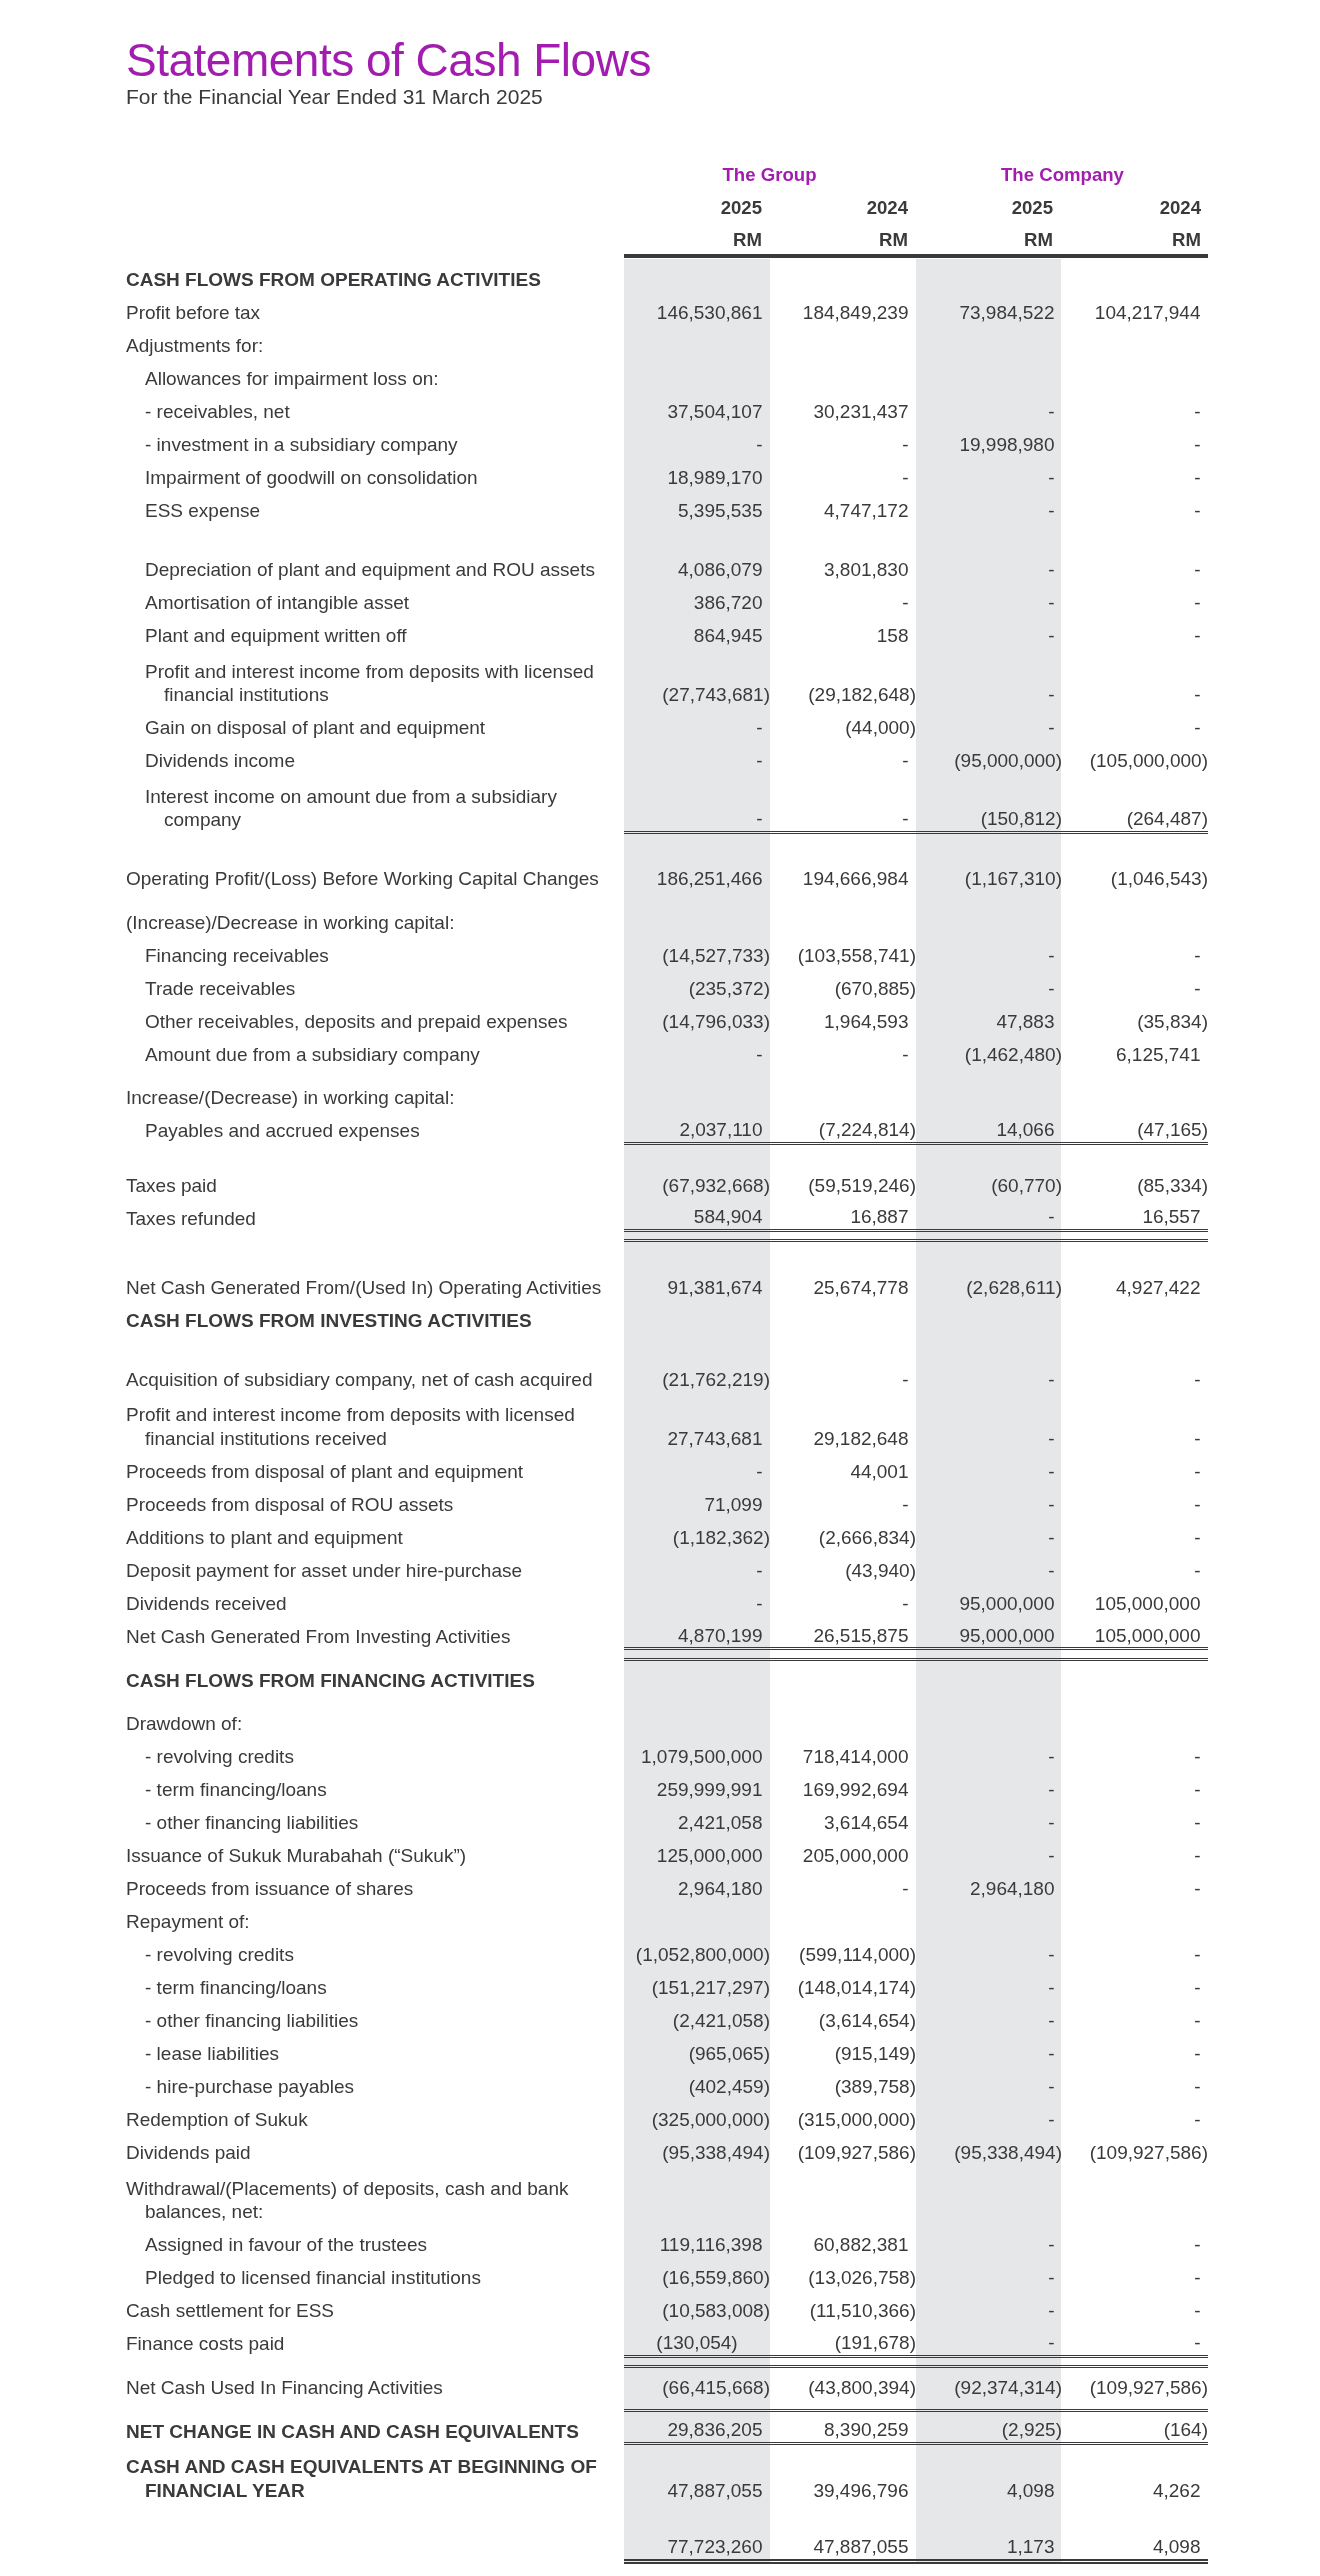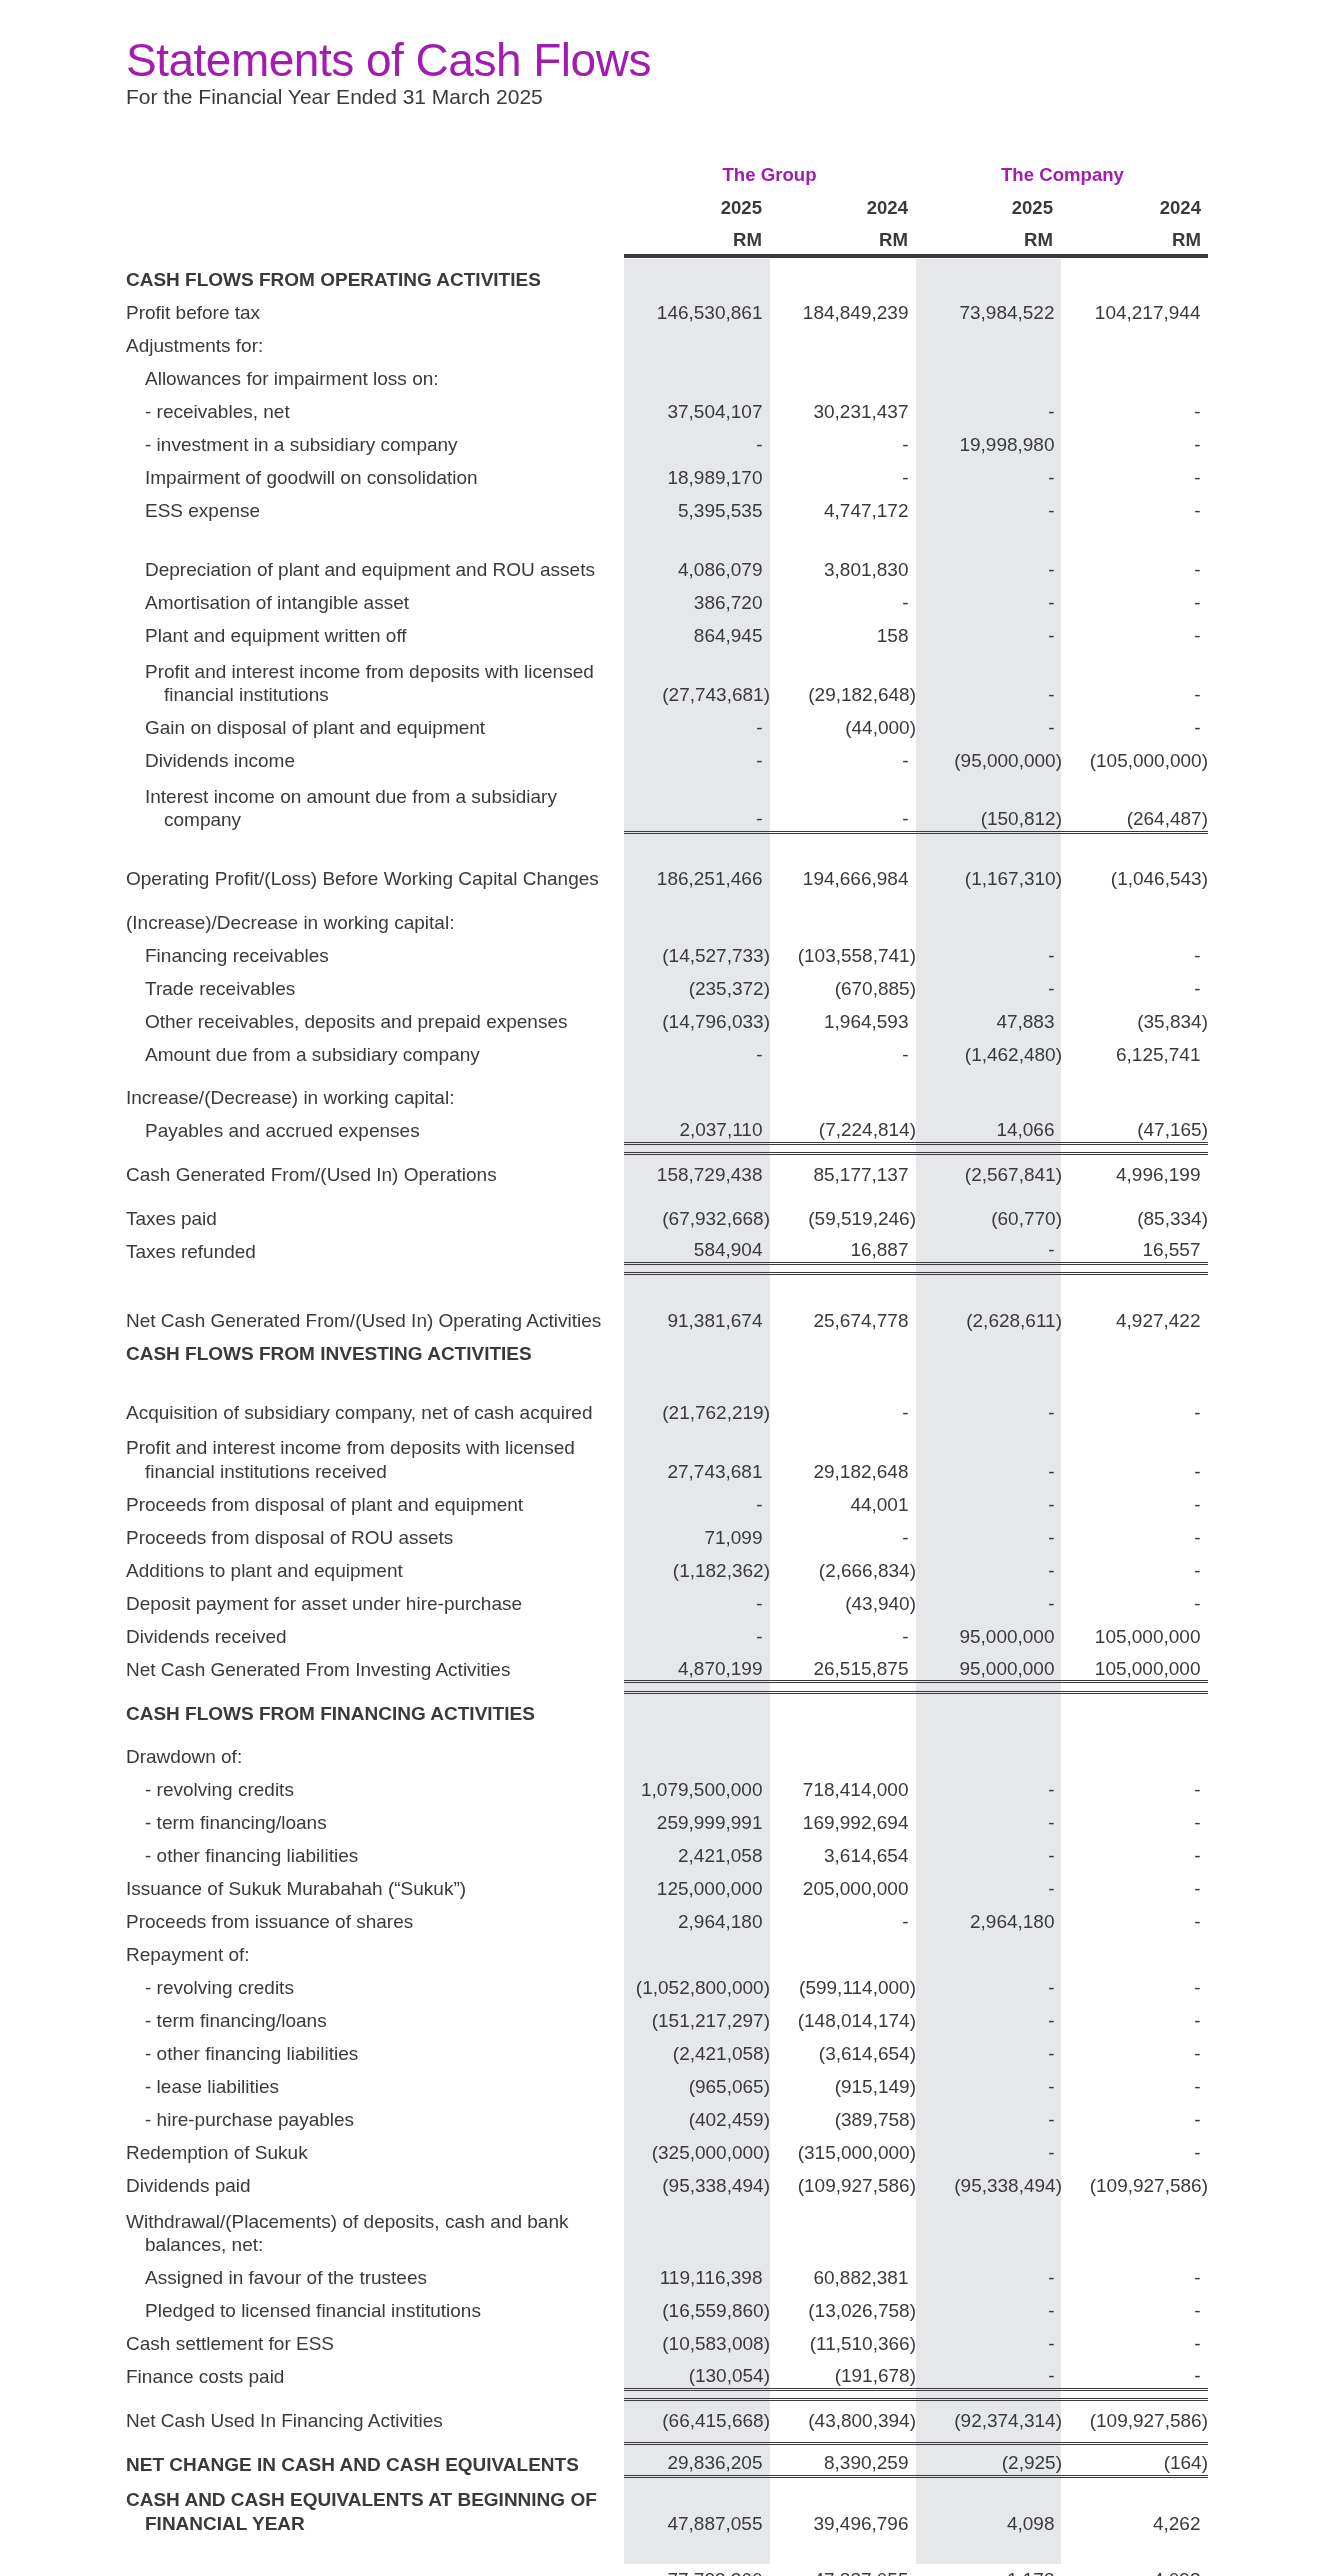--- a/index.html
+++ b/index.html
@@ -273,29 +273,20 @@
         <td class="num" style="border-bottom: 3.7px double rgb(58, 58, 60);">14,066</td>
         <td class="num neg" style="border-bottom: 3.7px double rgb(58, 58, 60);">(47,165)</td>
       </tr>
       <tr class="row spacer">
         <td class="lbl"></td>
         <td class="num"></td>
         <td class="num"></td>
         <td class="num"></td>
         <td class="num"></td>
       </tr>
-      <tr class="row">
-        <td class="lbl">
-          <span class="hang">Cash Generated From/(Used In) Operations</span>
-        </td>
-        <td class="num" style="border-top: 3.7px double rgb(58, 58, 60);">158,729,438</td>
-        <td class="num" style="border-top: 3.7px double rgb(58, 58, 60);">85,177,137</td>
-        <td class="num neg" style="border-top: 3.7px double rgb(58, 58, 60);">(2,567,841)</td>
-        <td class="num" style="border-top: 3.7px double rgb(58, 58, 60);">4,996,199</td>
-      </tr>
       <tr class="row spacer">
         <td class="lbl"></td>
         <td class="num"></td>
         <td class="num"></td>
         <td class="num"></td>
         <td class="num"></td>
       </tr>
       <tr class="row">
         <td class="lbl">
           <span class="hang">Taxes paid</span>
@@ -593,21 +584,21 @@
         </td>
         <td class="num neg">(10,583,008)</td>
         <td class="num neg">(11,510,366)</td>
         <td class="num">-</td>
         <td class="num">-</td>
       </tr>
       <tr class="row">
         <td class="lbl">
           <span class="hang">Finance costs paid</span>
         </td>
-        <td class="num neg" style="border-bottom: 3.7px double rgb(58, 58, 60);">(130,054)</td>
+        <td class="num neg" style="border-bottom: 3.7px double rgb(58, 58, 60); text-align: center;">(130,054)</td>
         <td class="num neg" style="border-bottom: 3.7px double rgb(58, 58, 60);">(191,678)</td>
         <td class="num" style="border-bottom: 3.7px double rgb(58, 58, 60);">-</td>
         <td class="num" style="border-bottom: 3.7px double rgb(58, 58, 60);">-</td>
       </tr>
       <tr class="row spacer">
         <td class="lbl"></td>
         <td class="num"></td>
         <td class="num"></td>
         <td class="num"></td>
         <td class="num"></td>

